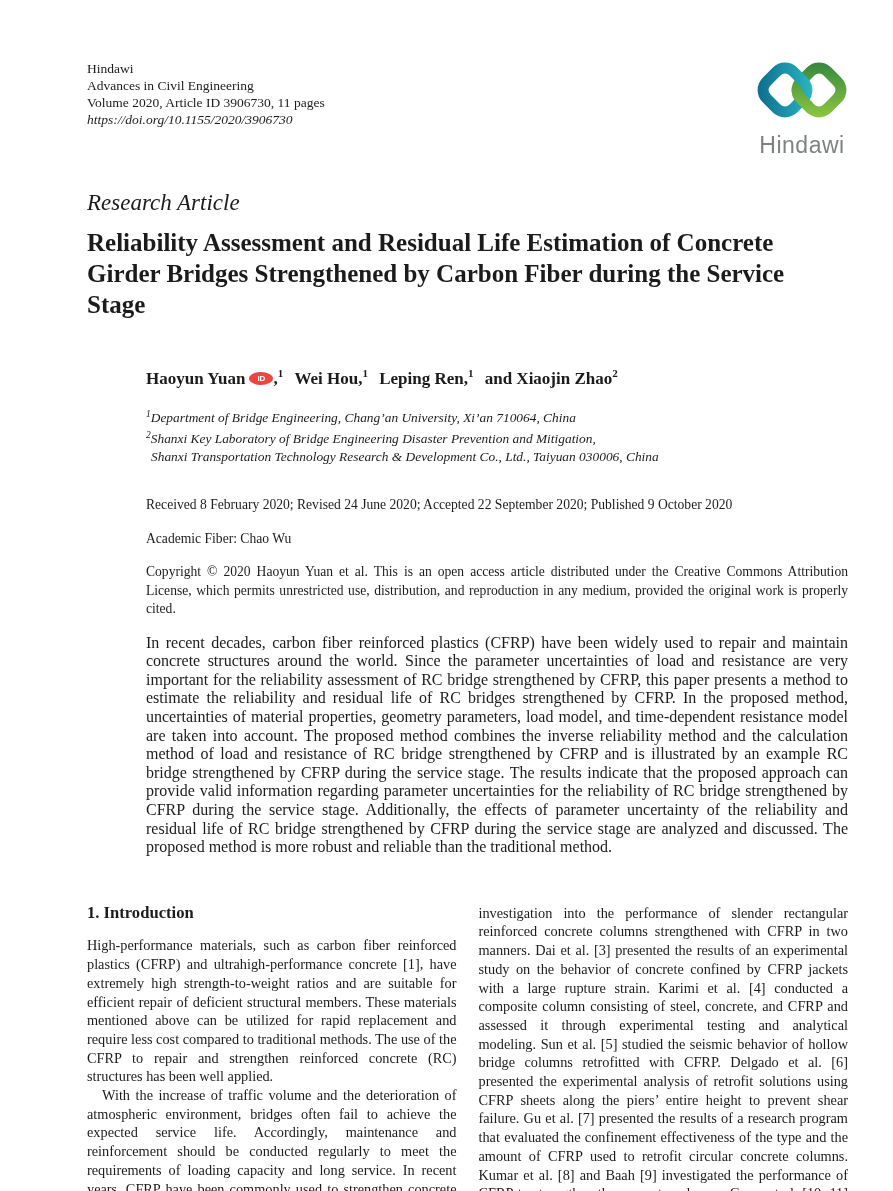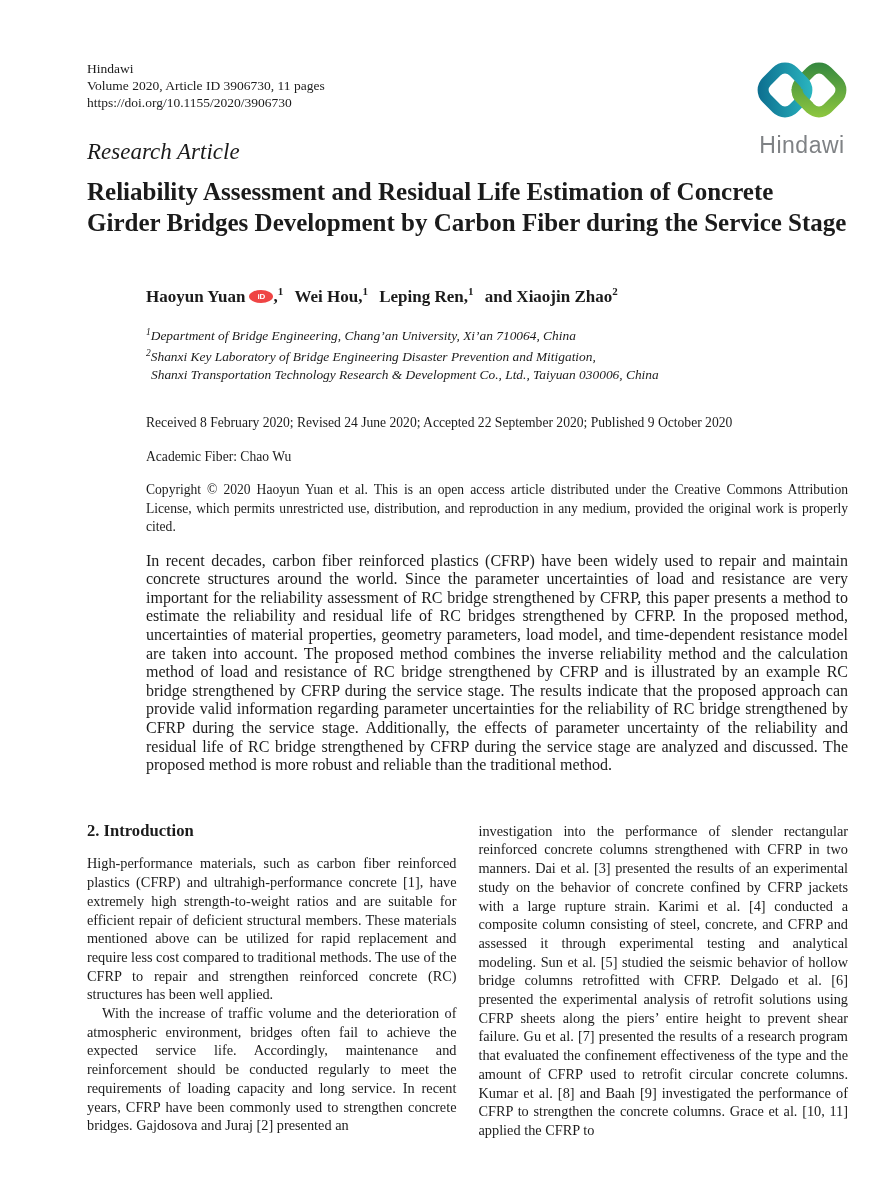--- a/index.html
+++ b/index.html
@@ -9,31 +9,31 @@
     height: 1191px;
     background: #ffffff;
     overflow: hidden;
     font-family: "Liberation Serif", serif;
     color: #1b1b1b;
   }
   .content { padding: 60px 45px 0 87px; }
 
   
   .pubinfo { font-size: 13.5px; line-height: 17px; }
-  .pubinfo .doi { color: #1b1b1b; text-decoration: none; display: block; cursor: pointer; }
+  .pubinfo .doi { color: #1b1b1b; text-decoration: none; display: block; cursor: pointer; font-style: italic; }
 
   .logo { position: absolute; top: 52px; left: 748px; width: 108px; text-align: center; }
   .logo svg { display: block; margin: 0 auto; }
   .wordmark {
     font-family: "Liberation Sans", sans-serif;
     font-size: 23px; color: #7f8285; margin-top: 2px; letter-spacing: 0.5px;
   }
 
   
-  .kind { margin-top: 28px; font-style: italic; font-size: 23px; }
+  .kind { margin-top: 62px; font-style: italic; font-size: 23px; }
   .title { margin: 11px 0 0 0; font-size: 25px; line-height: 31px; font-weight: bold; max-width: 792px; }
 
   .indented { margin-left: 59px; }
 
   .byline { margin-top: 47px; font-size: 17px; font-weight: bold; }
   .byline sup { font-size: 11px; }
   .author-seg { display: inline; }
   .author-seg + .author-seg { margin-left: 7px; }
   .orcid {
     display: inline-block; width: 24px; height: 13px; border-radius: 50%;
@@ -62,20 +62,21 @@
   .col p.indent { text-indent: 15px; }
 </style>
 </head>
 <body>
 
 <div class="page">
   <div class="content">
 
     <div class="pubinfo">
       <div>Hindawi</div>
+      <div>Advances in Civil Engineering</div>
       <div>Volume 2020, Article ID 3906730, 11 pages</div>
       <a class="doi">https://doi.org/10.1155/2020/3906730</a>
     </div>
 
     <div class="logo">
       <svg width="100" height="78" viewBox="0 0 100 78">
         <defs>
           <linearGradient id="gTeal" x1="0" y1="1" x2="1" y2="0">
             <stop offset="0" stop-color="#0d6f90"></stop>
             <stop offset="1" stop-color="#2ab5bf"></stop>
@@ -93,21 +94,21 @@
           <rect x="14" y="19" width="38" height="38" rx="12" transform="rotate(45 33 38)" stroke="url(#gTeal)"></rect>
           <g clip-path="url(#botClip)">
             <rect x="48" y="19" width="38" height="38" rx="12" transform="rotate(45 67 38)" stroke="url(#gGreen)"></rect>
           </g>
         </g>
       </svg>
       <div class="wordmark">Hindawi</div>
     </div>
 
     <div class="kind">Research Article</div>
-    <h1 class="title">Reliability Assessment and Residual Life Estimation of Concrete Girder Bridges Development by Carbon Fiber during the Service Stage</h1>
+    <h1 class="title">Reliability Assessment and Residual Life Estimation of Concrete Girder Bridges Strengthened by Carbon Fiber during the Service Stage</h1>
 
     <div class="byline indented">
       <span class="author-seg"><span>Haoyun Yuan</span><span class="orcid">iD</span><span>,</span><sup>1</sup></span>
       <span class="author-seg"><span>Wei Hou</span><span>,</span><sup>1</sup></span>
       <span class="author-seg"><span>Leping Ren</span><span>,</span><sup>1</sup></span>
       <span class="author-seg"><span>and Xiaojin Zhao</span><span></span><sup>2</sup></span>
     </div>
 
     <div class="affils indented">
       <div><sup>1</sup><span>Department of Bridge Engineering, Chang’an University, Xi’an 710064, China</span></div>
@@ -116,21 +117,21 @@
     </div>
 
     <div class="meta m-hist indented">Received 8 February 2020; Revised 24 June 2020; Accepted 22 September 2020; Published 9 October 2020</div>
     <div class="meta m-edit indented">Academic Fiber: Chao Wu</div>
     <div class="meta m-copy indented">Copyright © 2020 Haoyun Yuan et al. This is an open access article distributed under the Creative Commons Attribution License, which permits unrestricted use, distribution, and reproduction in any medium, provided the original work is properly cited.</div>
 
     <div class="abstract indented">In recent decades, carbon fiber reinforced plastics (CFRP) have been widely used to repair and maintain concrete structures around the world. Since the parameter uncertainties of load and resistance are very important for the reliability assessment of RC bridge strengthened by CFRP, this paper presents a method to estimate the reliability and residual life of RC bridges strengthened by CFRP. In the proposed method, uncertainties of material properties, geometry parameters, load model, and time-dependent resistance model are taken into account. The proposed method combines the inverse reliability method and the calculation method of load and resistance of RC bridge strengthened by CFRP and is illustrated by an example RC bridge strengthened by CFRP during the service stage. The results indicate that the proposed approach can provide valid information regarding parameter uncertainties for the reliability of RC bridge strengthened by CFRP during the service stage. Additionally, the effects of parameter uncertainty of the reliability and residual life of RC bridge strengthened by CFRP during the service stage are analyzed and discussed. The proposed method is more robust and reliable than the traditional method.</div>
 
     <div class="cols">
       <div class="col">
-        <h2>2. Introduction</h2>
+        <h2>1. Introduction</h2>
         <p>High-performance materials, such as carbon fiber reinforced plastics (CFRP) and ultrahigh-performance concrete [1], have extremely high strength-to-weight ratios and are suitable for efficient repair of deficient structural members. These materials mentioned above can be utilized for rapid replacement and require less cost compared to traditional methods. The use of the CFRP to repair and strengthen reinforced concrete (RC) structures has been well applied.</p>
         <p class="indent">With the increase of traffic volume and the deterioration of atmospheric environment, bridges often fail to achieve the expected service life. Accordingly, maintenance and reinforcement should be conducted regularly to meet the requirements of loading capacity and long service. In recent years, CFRP have been commonly used to strengthen concrete bridges. Gajdosova and Juraj [2] presented an</p>
       </div>
       <div class="col">
         <p>investigation into the performance of slender rectangular reinforced concrete columns strengthened with CFRP in two manners. Dai et al. [3] presented the results of an experimental study on the behavior of concrete confined by CFRP jackets with a large rupture strain. Karimi et al. [4] conducted a composite column consisting of steel, concrete, and CFRP and assessed it through experimental testing and analytical modeling. Sun et al. [5] studied the seismic behavior of hollow bridge columns retrofitted with CFRP. Delgado et al. [6] presented the experimental analysis of retrofit solutions using CFRP sheets along the piers’ entire height to prevent shear failure. Gu et al. [7] presented the results of a research program that evaluated the confinement effectiveness of the type and the amount of CFRP used to retrofit circular concrete columns. Kumar et al. [8] and Baah [9] investigated the performance of CFRP to strengthen the concrete columns. Grace et al. [10, 11] applied the CFRP to</p>
       </div>
     </div>
 
   </div>
 </div>

